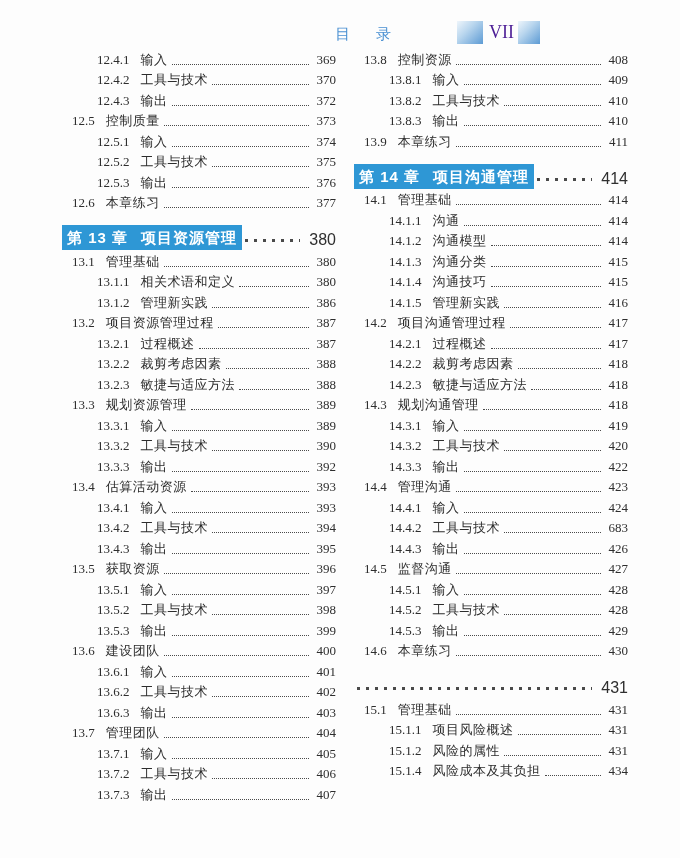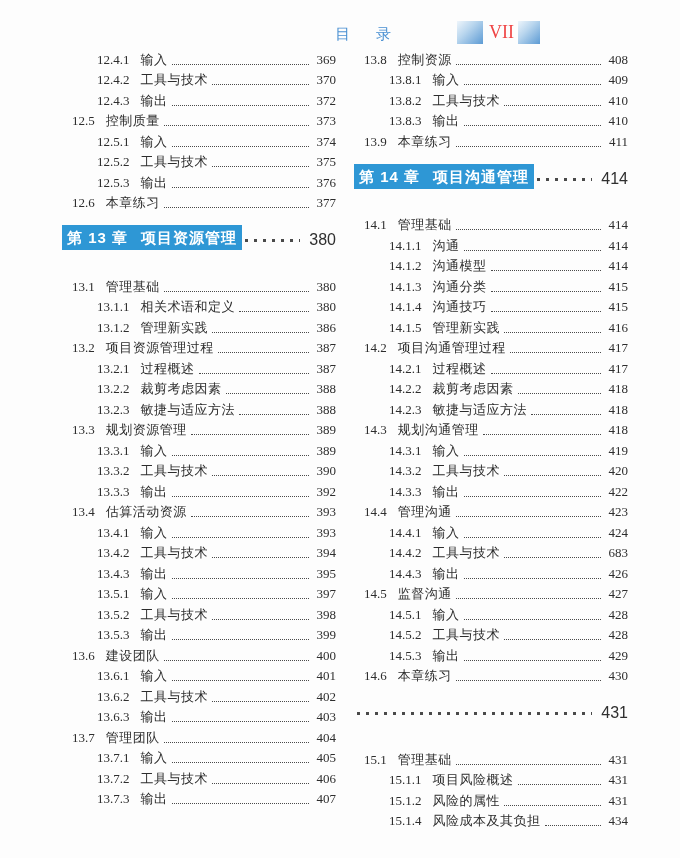--- a/index.html
+++ b/index.html
@@ -18,21 +18,21 @@
     font-size:15px;color:#4a90d2;letter-spacing:11px;white-space:nowrap;
   }
   .hdr-box{
     position:absolute;top:0;width:26px;height:23px;
     background:linear-gradient(135deg,#eef5fb 0%,#b9d6ee 40%,#5d9bd4 100%);
   }
   .hdr-box1{right:57px;}
   .hdr-box2{right:0;width:22px;}
   .hdr-page{
     position:absolute;right:26px;top:1px;
-    font-size:18px;color:#ef4444;font-family:"Liberation Serif",serif;
+    font-size:18px;color:#4c1d95;font-family:"Liberation Serif",serif;
   }
   
   .col{position:absolute;top:48px;width:264px;}
   .col-left{left:72px;}
   .col-right{left:364px;}
   
   .row{
     display:flex;align-items:flex-end;
     height:20.5px;font-size:13px;line-height:18px;white-space:nowrap;
   }
@@ -41,21 +41,21 @@
   .row .title{letter-spacing:.5px;}
   .leader{
     flex:1;min-width:8px;
     border-bottom:1.7px dotted #4a4a4a;
     margin:0 3px 4px 4px;
   }
   .pg{min-width:24px;text-align:right;}
   
   .chrow{
     display:flex;align-items:flex-end;
-    height:26px;margin:12px 0 25px -10px;justify-content:flex-end;
+    height:26px;margin:12px 0 0 -10px;justify-content:flex-end;
   }
   .chip{
     display:inline-block;
     background:#2e97d5;color:#ffffff;
     font-family:"Liberation Sans","DejaVu Sans",sans-serif;
     font-weight:bold;font-size:15px;line-height:23px;
     padding:1px 5px 1px 5px;white-space:nowrap;
     letter-spacing:1px;
   }
   .chip .ch-title{margin-left:13px;}
@@ -216,20 +216,26 @@
       <span class="title">工具与技术</span>
       <span class="leader"></span>
       <span class="pg">394</span>
     </div>
     <div class="row lvl3">
       <span class="num">13.4.3</span>
       <span class="title">输出</span>
       <span class="leader"></span>
       <span class="pg">395</span>
     </div>
+    <div class="row lvl2">
+      <span class="num">13.5</span>
+      <span class="title">获取资源</span>
+      <span class="leader"></span>
+      <span class="pg">396</span>
+    </div>
     <div class="row lvl3">
       <span class="num">13.5.1</span>
       <span class="title">输入</span>
       <span class="leader"></span>
       <span class="pg">397</span>
     </div>
     <div class="row lvl3">
       <span class="num">13.5.2</span>
       <span class="title">工具与技术</span>
       <span class="leader"></span>

